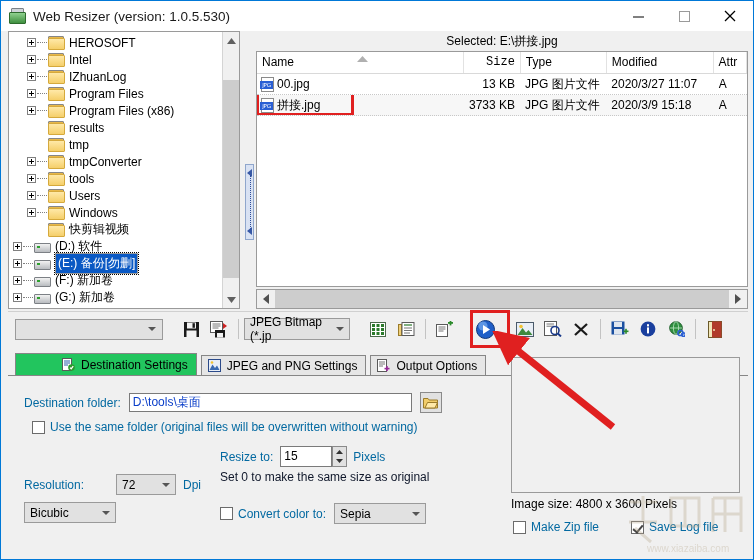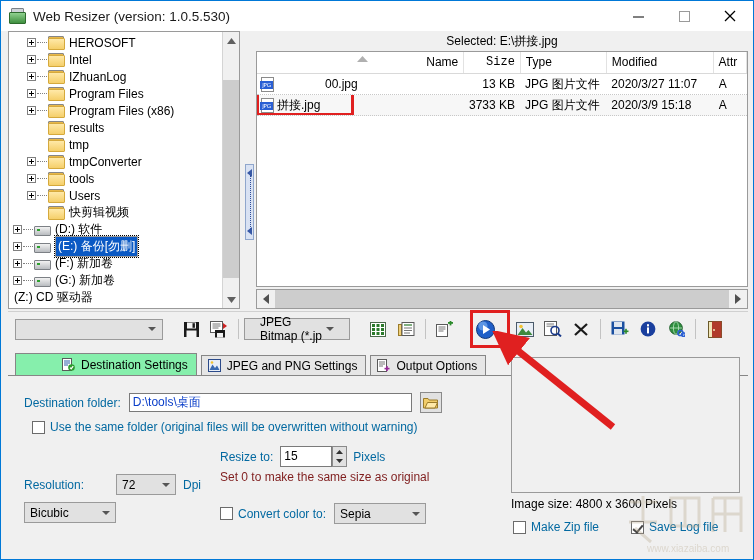--- a/index.html
+++ b/index.html
@@ -98,29 +98,29 @@
      border-top:1px solid #d0d0d0;display:flex;align-items:center;}
   .tb-combo{width:148px;height:21px;background:#e1e1e1;border:1px solid #9a9a9a;
      box-sizing:border-box;display:flex;align-items:center;justify-content:flex-end;
      padding-right:6px;margin-left:7px;}
   .chev{width:0;height:0;border-left:4px solid transparent;border-right:4px solid transparent;
      border-top:4px solid #555;}
   .tb-ico{width:24px;height:24px;display:flex;align-items:center;justify-content:center;
      position:relative;margin:0 2px;}
   .tb-sep{width:1px;height:20px;background:#c3c3c3;margin:0 5px;}
   .fmt-combo{width:106px;height:22px;background:#e1e1e1;border:1px solid #9a9a9a;
-     box-sizing:border-box;display:flex;align-items:center;padding:0 15px;font-size:12px;
+     box-sizing:border-box;display:flex;align-items:center;padding:0 5px;font-size:12px;
      justify-content:space-between;}
   .hl-box{position:absolute;border:3px solid #e02020;box-sizing:border-box;}
 
   
   .tabs{position:absolute;left:14px;top:352px;display:flex;align-items:flex-end;}
   .tab{height:22px;display:flex;align-items:center;padding:0 8px 0 6px;font-size:12px;
      border:1px solid #868686;box-sizing:border-box;margin-right:4px;background:#e6e6e6;}
-  .tab.active{background:#86efac;border-bottom-color:#fff;height:24px;padding-left:46px;}
+  .tab.active{background:#22c55e;border-bottom-color:#fff;height:24px;padding-left:46px;}
   .tabico{width:14px;height:14px;margin-right:5px;position:relative;flex:0 0 auto;}
 
   
   .panel{position:absolute;left:7px;top:374px;width:740px;height:179px;background:#f0f0f0;
      border-top:1px solid #868686;box-sizing:border-box;}
   .row{position:absolute;display:flex;align-items:center;font-size:12px;}
   .lbl{font-size:12px;color:#0369a1;}
   .txtin{height:19px;background:#fff;border:1px solid #7a7a7a;box-sizing:border-box;
      font-size:12px;line-height:17px;padding:0 3px;color:#0a3ec9;}
   .btn-sm{width:22px;height:21px;background:#e1e1e1;border:1px solid #8a8a8a;
@@ -129,21 +129,21 @@
      position:relative;flex:0 0 auto;margin-right:5px;}
   .cbx.on:after{content:"";position:absolute;left:3px;top:1px;width:4px;height:8px;
      border:solid #444;border-width:0 2px 2px 0;transform:rotate(40deg);}
   .sel{height:21px;background:#e1e1e1;border:1px solid #9a9a9a;box-sizing:border-box;
      display:flex;align-items:center;justify-content:space-between;padding:0 5px;font-size:12px;}
   .spin{width:52px;height:21px;background:#fff;border:1px solid #7a7a7a;box-sizing:border-box;
      font-size:12px;line-height:19px;padding:0 3px;}
   .spinbtns{width:15px;height:21px;border:1px solid #8a8a8a;background:#e1e1e1;
      box-sizing:border-box;display:flex;flex-direction:column;}
   .spinb{flex:1;display:flex;align-items:center;justify-content:center;}
-  .hint{color:#7f1d1d;font-size:12px;}
+  .hint{color:#0f172a;font-size:12px;}
   .preview{position:absolute;left:510px;top:356px;width:229px;height:136px;background:#f0f0f0;
      border:1px solid #9a9a9a;box-sizing:border-box;}
   .imgsize{position:absolute;left:510px;top:496px;font-size:12px;}
   .arrow-svg{position:absolute;left:480px;top:330px;pointer-events:none;}
   .watermark{position:absolute;right:4px;bottom:2px;opacity:.35;pointer-events:none;}
 </style>
 </head>
 <body>
 
 <div class="app">
@@ -268,20 +268,30 @@
           </div>
           <div class="tnode">
             <span class="tindent" style="width:18px"></span>
             <span class="plusbox"></span>
             <span class="dots"></span>
             <span class="folder">
               <span class="tab"></span>
               <span class="bd"></span>
             </span>
             <span class="tlabel">Users</span>
+          </div>
+          <div class="tnode">
+            <span class="tindent" style="width:18px"></span>
+            <span class="plusbox"></span>
+            <span class="dots"></span>
+            <span class="folder">
+              <span class="tab"></span>
+              <span class="bd"></span>
+            </span>
+            <span class="tlabel">Windows</span>
           </div>
           <div class="tnode">
             <span class="tindent" style="width:18px"></span>
             <span class="nodot"></span>
             <span class="folder">
               <span class="tab"></span>
               <span class="bd"></span>
             </span>
             <span class="tlabel">快剪辑视频</span>
           </div>
@@ -350,32 +360,32 @@
         <div class="sp-ar" style="top:4px;"></div>
         <div class="sp-dots"></div>
         <div class="sp-ar" style="bottom:4px;"></div>
       </div>
     </div>
 
     <div class="listwrap">
       <div class="sel-line">Selected: E:\拼接.jpg</div>
       <div class="lv">
         <div class="lv-head" id="lv-head">
-            <div class="lv-th" style="width: 265px; text-align: right;">Name</div>
+            <div class="lv-th" style="width: 265px;">Name</div>
             <div class="lv-th r" style="width: 70px; font-family: Liberation Mono, monospace;">Size</div>
             <div class="lv-th" style="width: 108px;">Type</div>
             <div class="lv-th" style="width: 135px;">Modified</div>
             <div class="lv-th" style="width: 40px;">Attr</div>
             <div class="sortmark"><svg width="11" height="6">
                 <path d="M5.5 0 L11 6 L0 6 Z" fill="#b0b0b0"></path>
               </svg></div>
           </div>
         <div id="lv-body">
             <div class="lv-row">
-              <div class="lv-td" style="width: 265px; display: flex; align-items: center; padding: 0px; position: relative; gap: 48px;">
+              <div class="lv-td" style="width: 265px; display: flex; align-items: center; padding: 0px; position: relative;">
                 <span class="jpgicon">
                   <span class="pg"></span>
                   <span class="lbl">JPG</span>
                 </span>
                 <span>00.jpg</span>
               </div>
               <div class="lv-td r" style="width: 70px;">13 KB</div>
               <div class="lv-td" style="width: 108px;">JPG 图片文件</div>
               <div class="lv-td" style="width: 135px;">2020/3/27 11:07</div>
               <div class="lv-td" style="width: 40px;">A</div>

